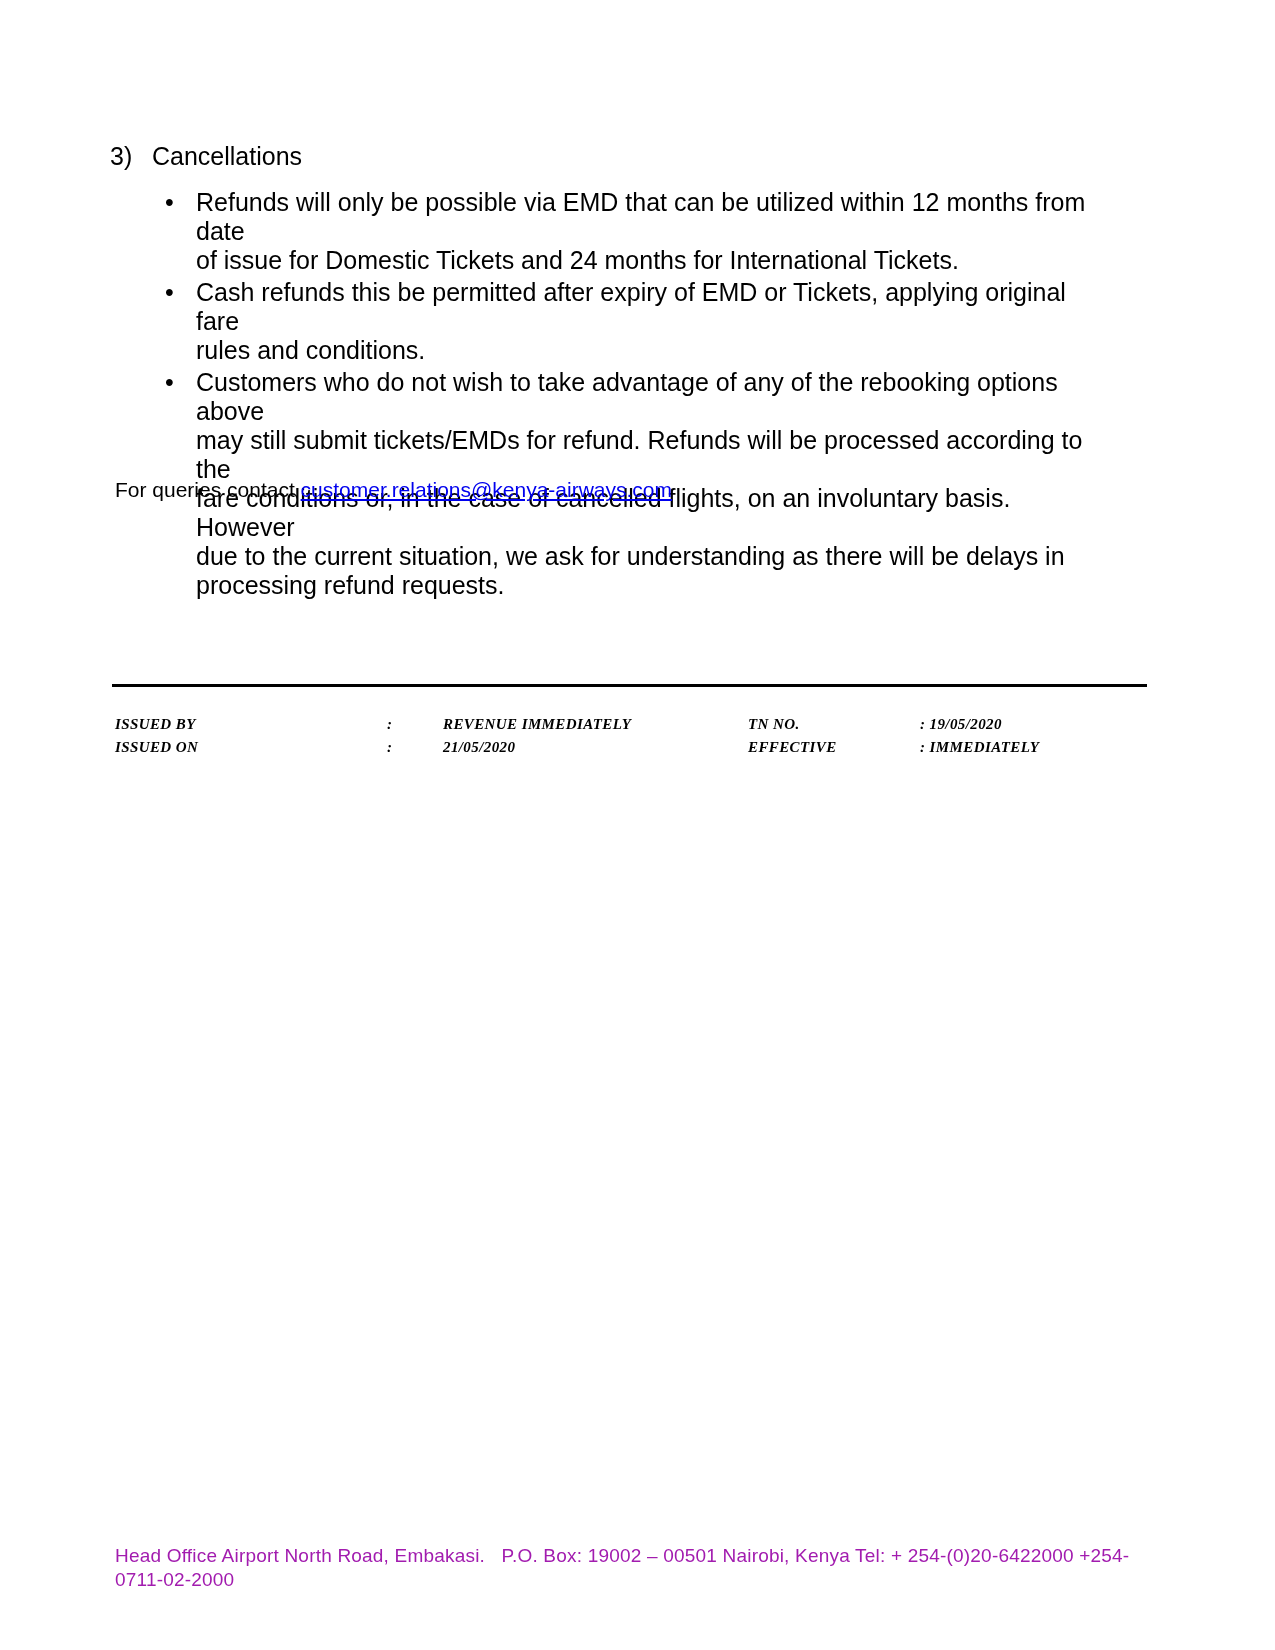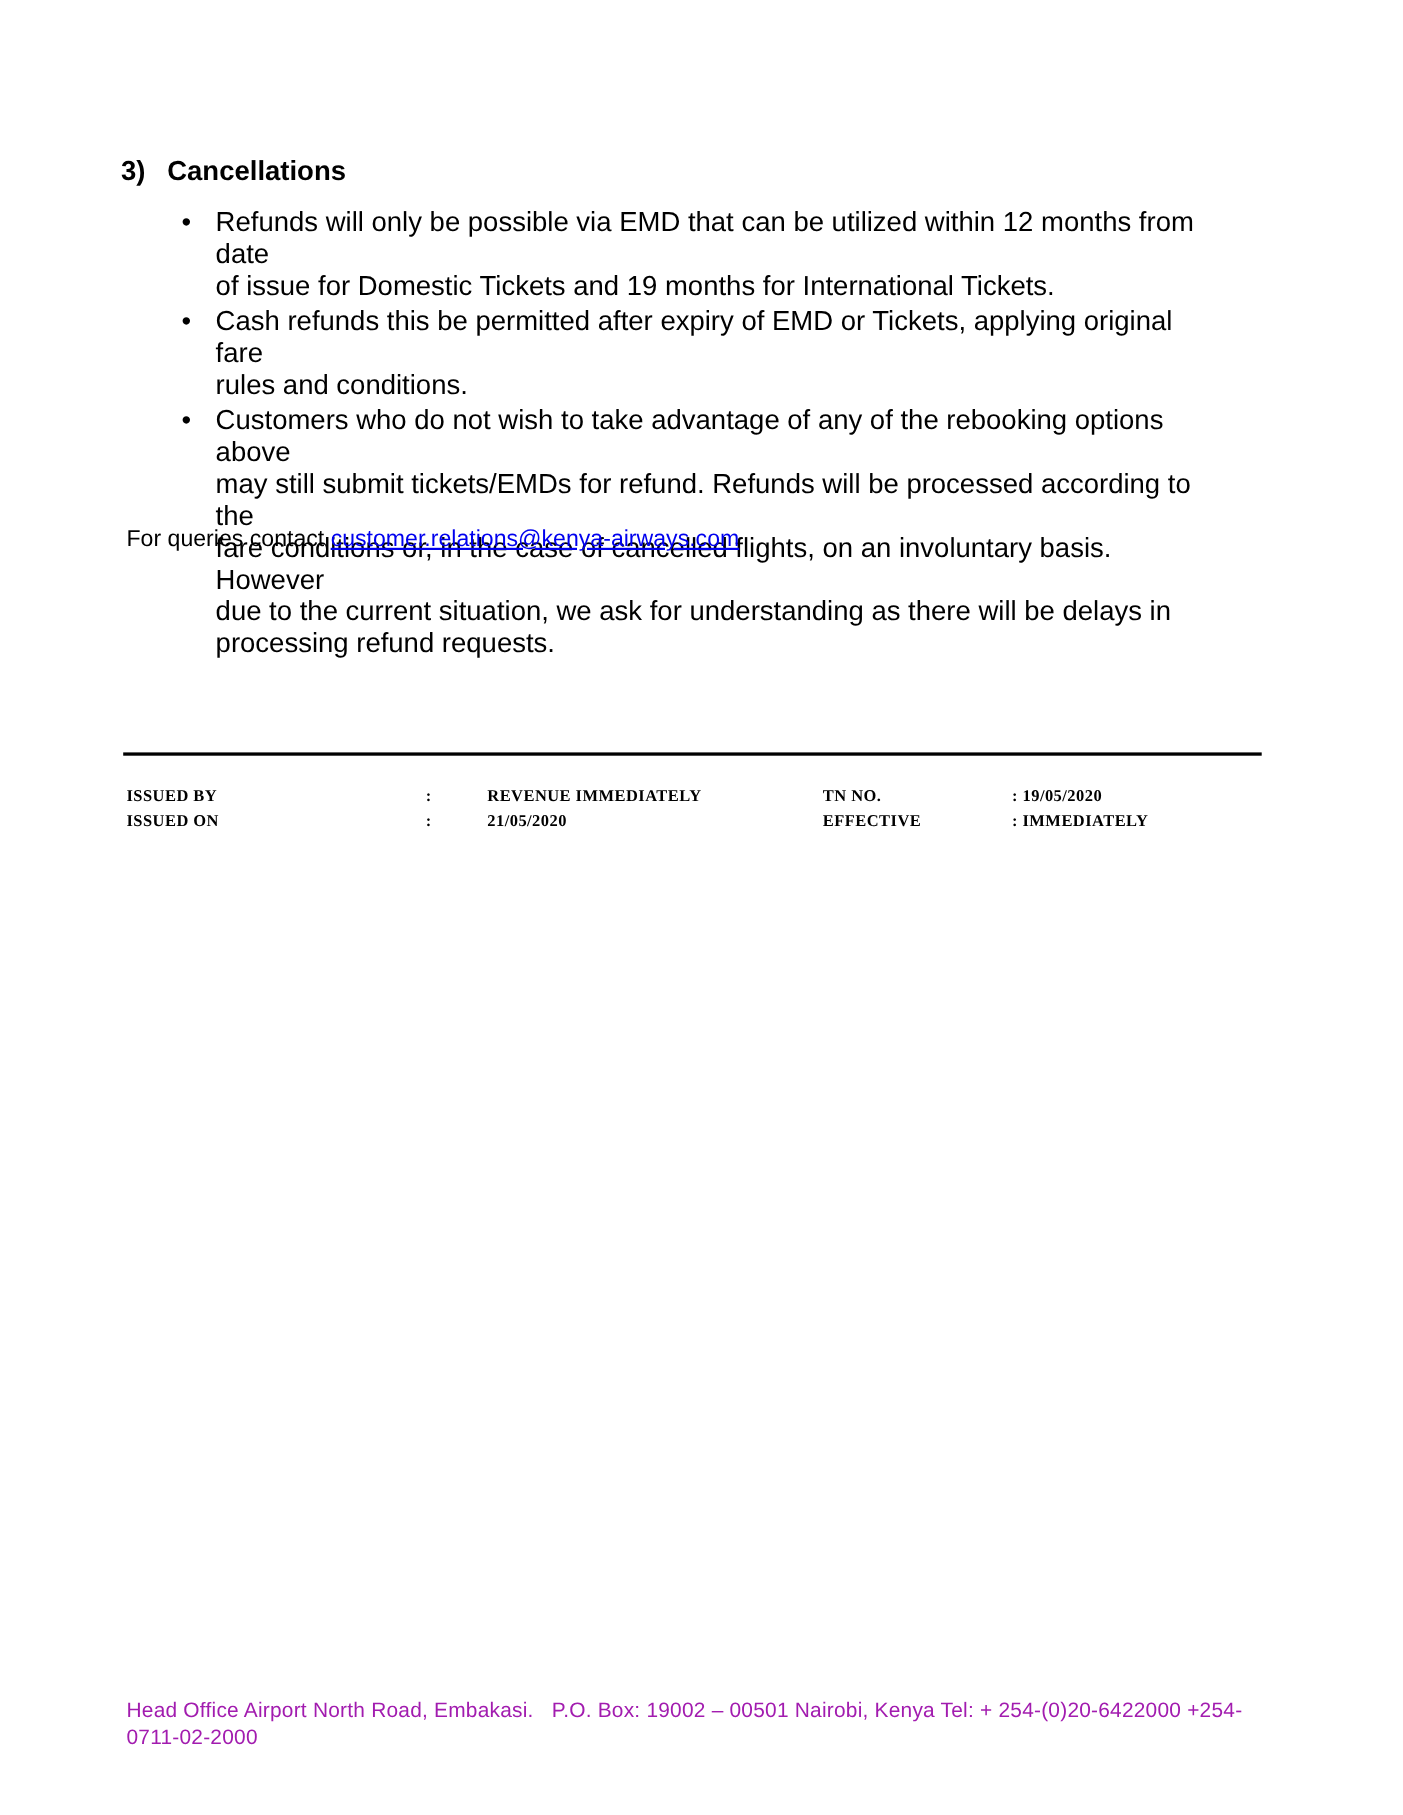--- a/index.html
+++ b/index.html
@@ -12,21 +12,21 @@
     background: #ffffff;
     font-family: "Liberation Sans", "DejaVu Sans", sans-serif;
     color: #000000;
     overflow: hidden;
   }
   .heading {
     position: absolute;
     left: 110px;
     top: 142px;
     font-size: 25px;
-    font-weight: bold;
+    font-weight: normal;
     line-height: 29px;
     white-space: nowrap;
   }
   .heading .heading-number { display: inline-block; min-width: 42px; }
   .bullet-list {
     position: absolute;
     left: 115px;
     top: 188px;
     width: 990px;
     list-style: none;
@@ -80,20 +80,21 @@
   .issue-row {
     position: absolute;
     left: 0;
     width: 1257px;
     height: 20px;
     font-family: "Liberation Serif", "DejaVu Serif", serif;
     font-size: 15px;
     font-weight: bold;
     letter-spacing: 0.4px;
     white-space: nowrap;
+    font-style: italic;
   }
   .issue-row-1 { top: 716px; }
   .issue-row-2 { top: 739px; text-align: right; }
   .issue-cell { position: absolute; top: 0; }
   .cell-label   { left: 115px; }
   .cell-colon   { left: 387px; }
   .cell-value   { left: 443px; }
   .cell-label2  { left: 748px; }
   .cell-value2  { left: 920px; }
   .page-footer {
@@ -114,21 +115,21 @@
 <div class="page">
 
   <div class="heading">
     <span class="heading-number">3)</span><span>Cancellations</span>
   </div>
 
   <ul class="bullet-list">
     <li class="bullet-item">
       <span class="bullet-marker">•</span>
       <div class="lines">Refunds will only be possible via EMD that can be utilized within 12 months from date
-of issue for Domestic Tickets and 19 months for International Tickets.</div>
+of issue for Domestic Tickets and 24 months for International Tickets.</div>
     </li>
     <li class="bullet-item">
       <span class="bullet-marker">•</span>
       <div class="lines">Cash refunds this be permitted after expiry of EMD or Tickets, applying original fare
 rules and conditions.</div>
     </li>
     <li class="bullet-item">
       <span class="bullet-marker">•</span>
       <div class="lines">Customers who do not wish to take advantage of any of the rebooking options above
 may still submit tickets/EMDs for refund. Refunds will be processed according to the

